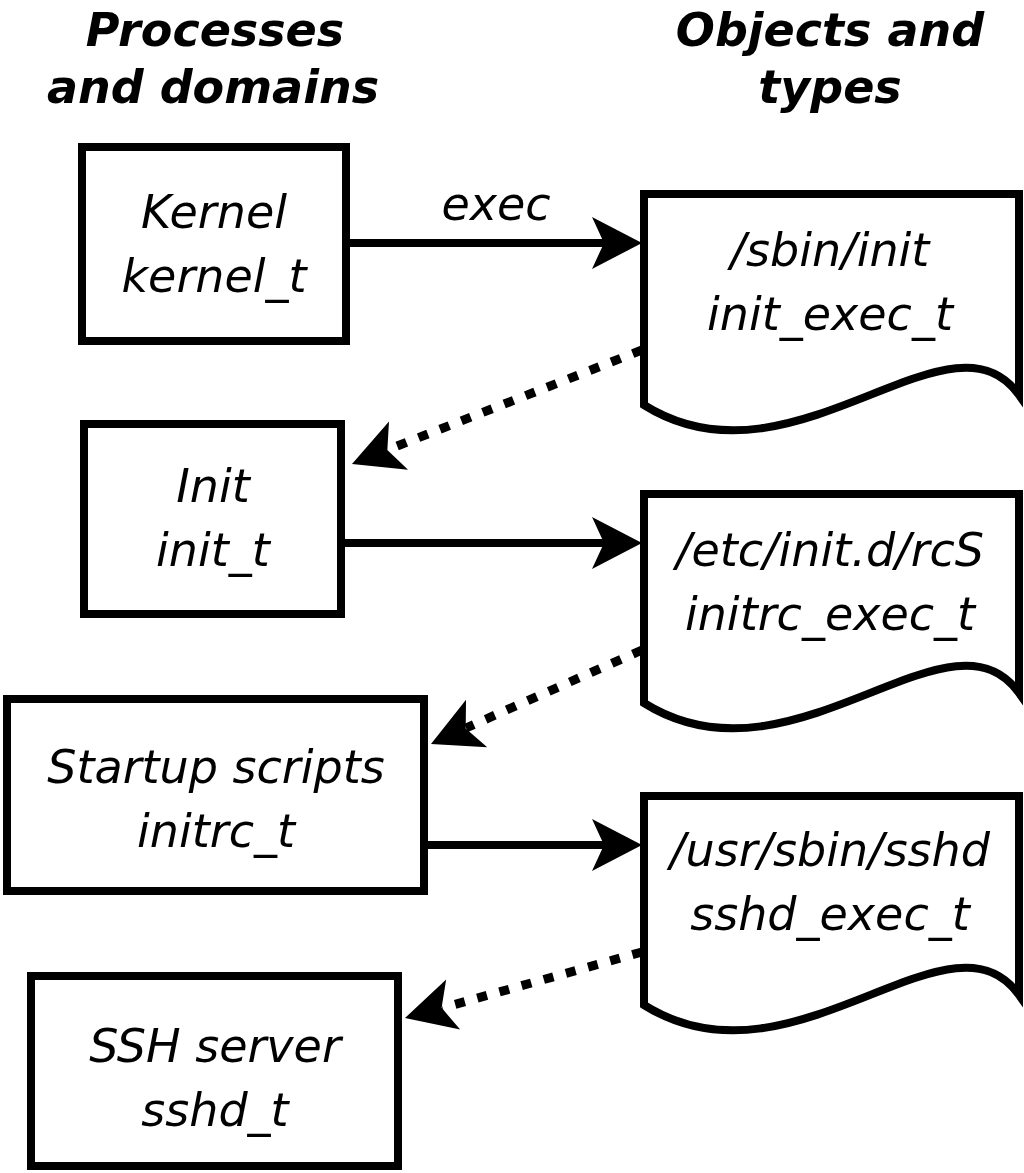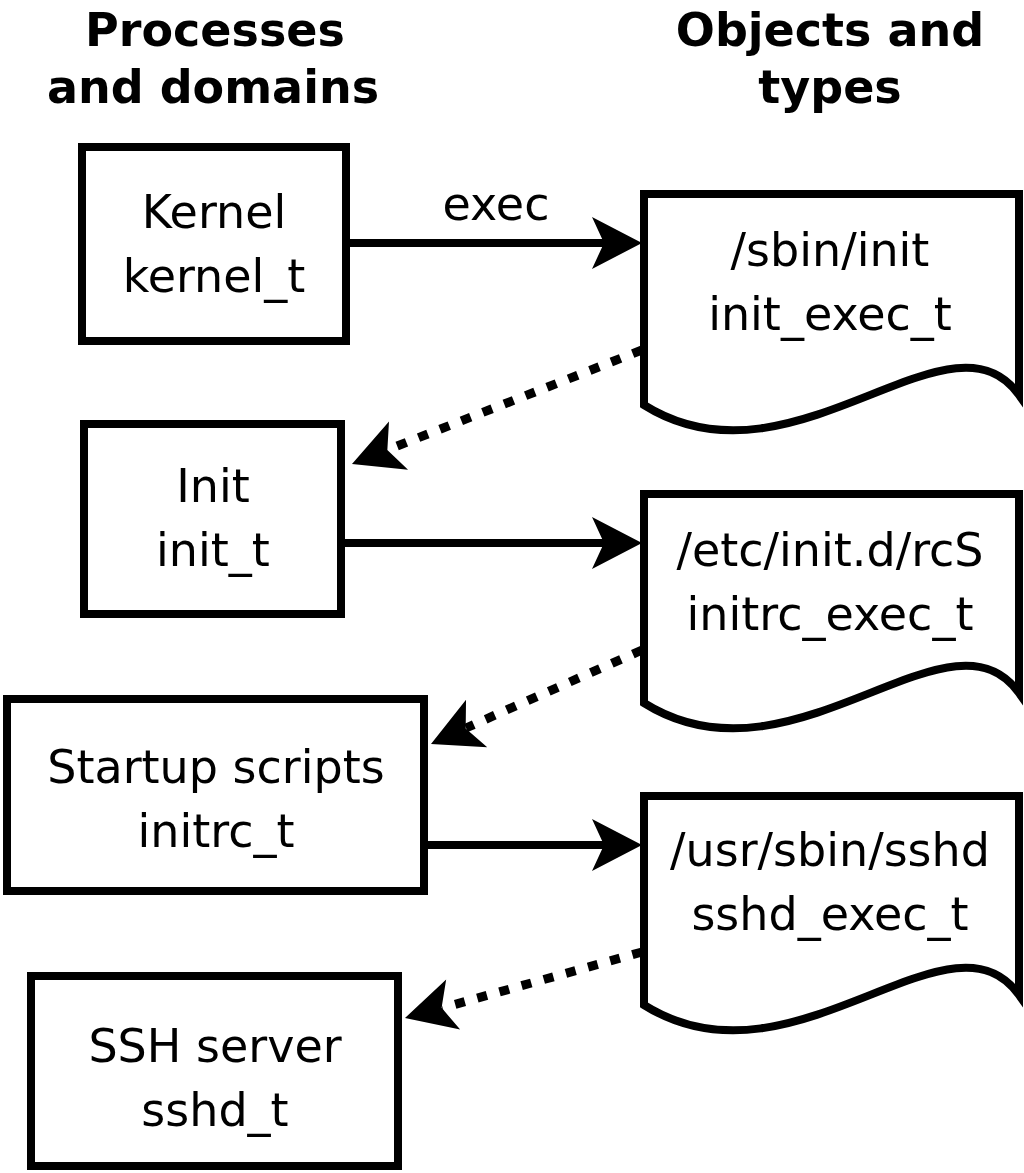--- a/index.html
+++ b/index.html
@@ -6,20 +6,21 @@
     margin: 0;
     padding: 0;
     background: #ffffff;
   }
   .canvas {
     width: 1024px;
     height: 1173px;
     background: #ffffff;
     position: relative;
     overflow: hidden;
+    font-style: italic;
   }
   svg {
     display: block;
     font-family: "DejaVu Sans", "Liberation Sans", sans-serif;
   }
   .hdr {
     font-size: 46px;
     font-weight: bold;
     fill: #000000;
     text-anchor: middle;

